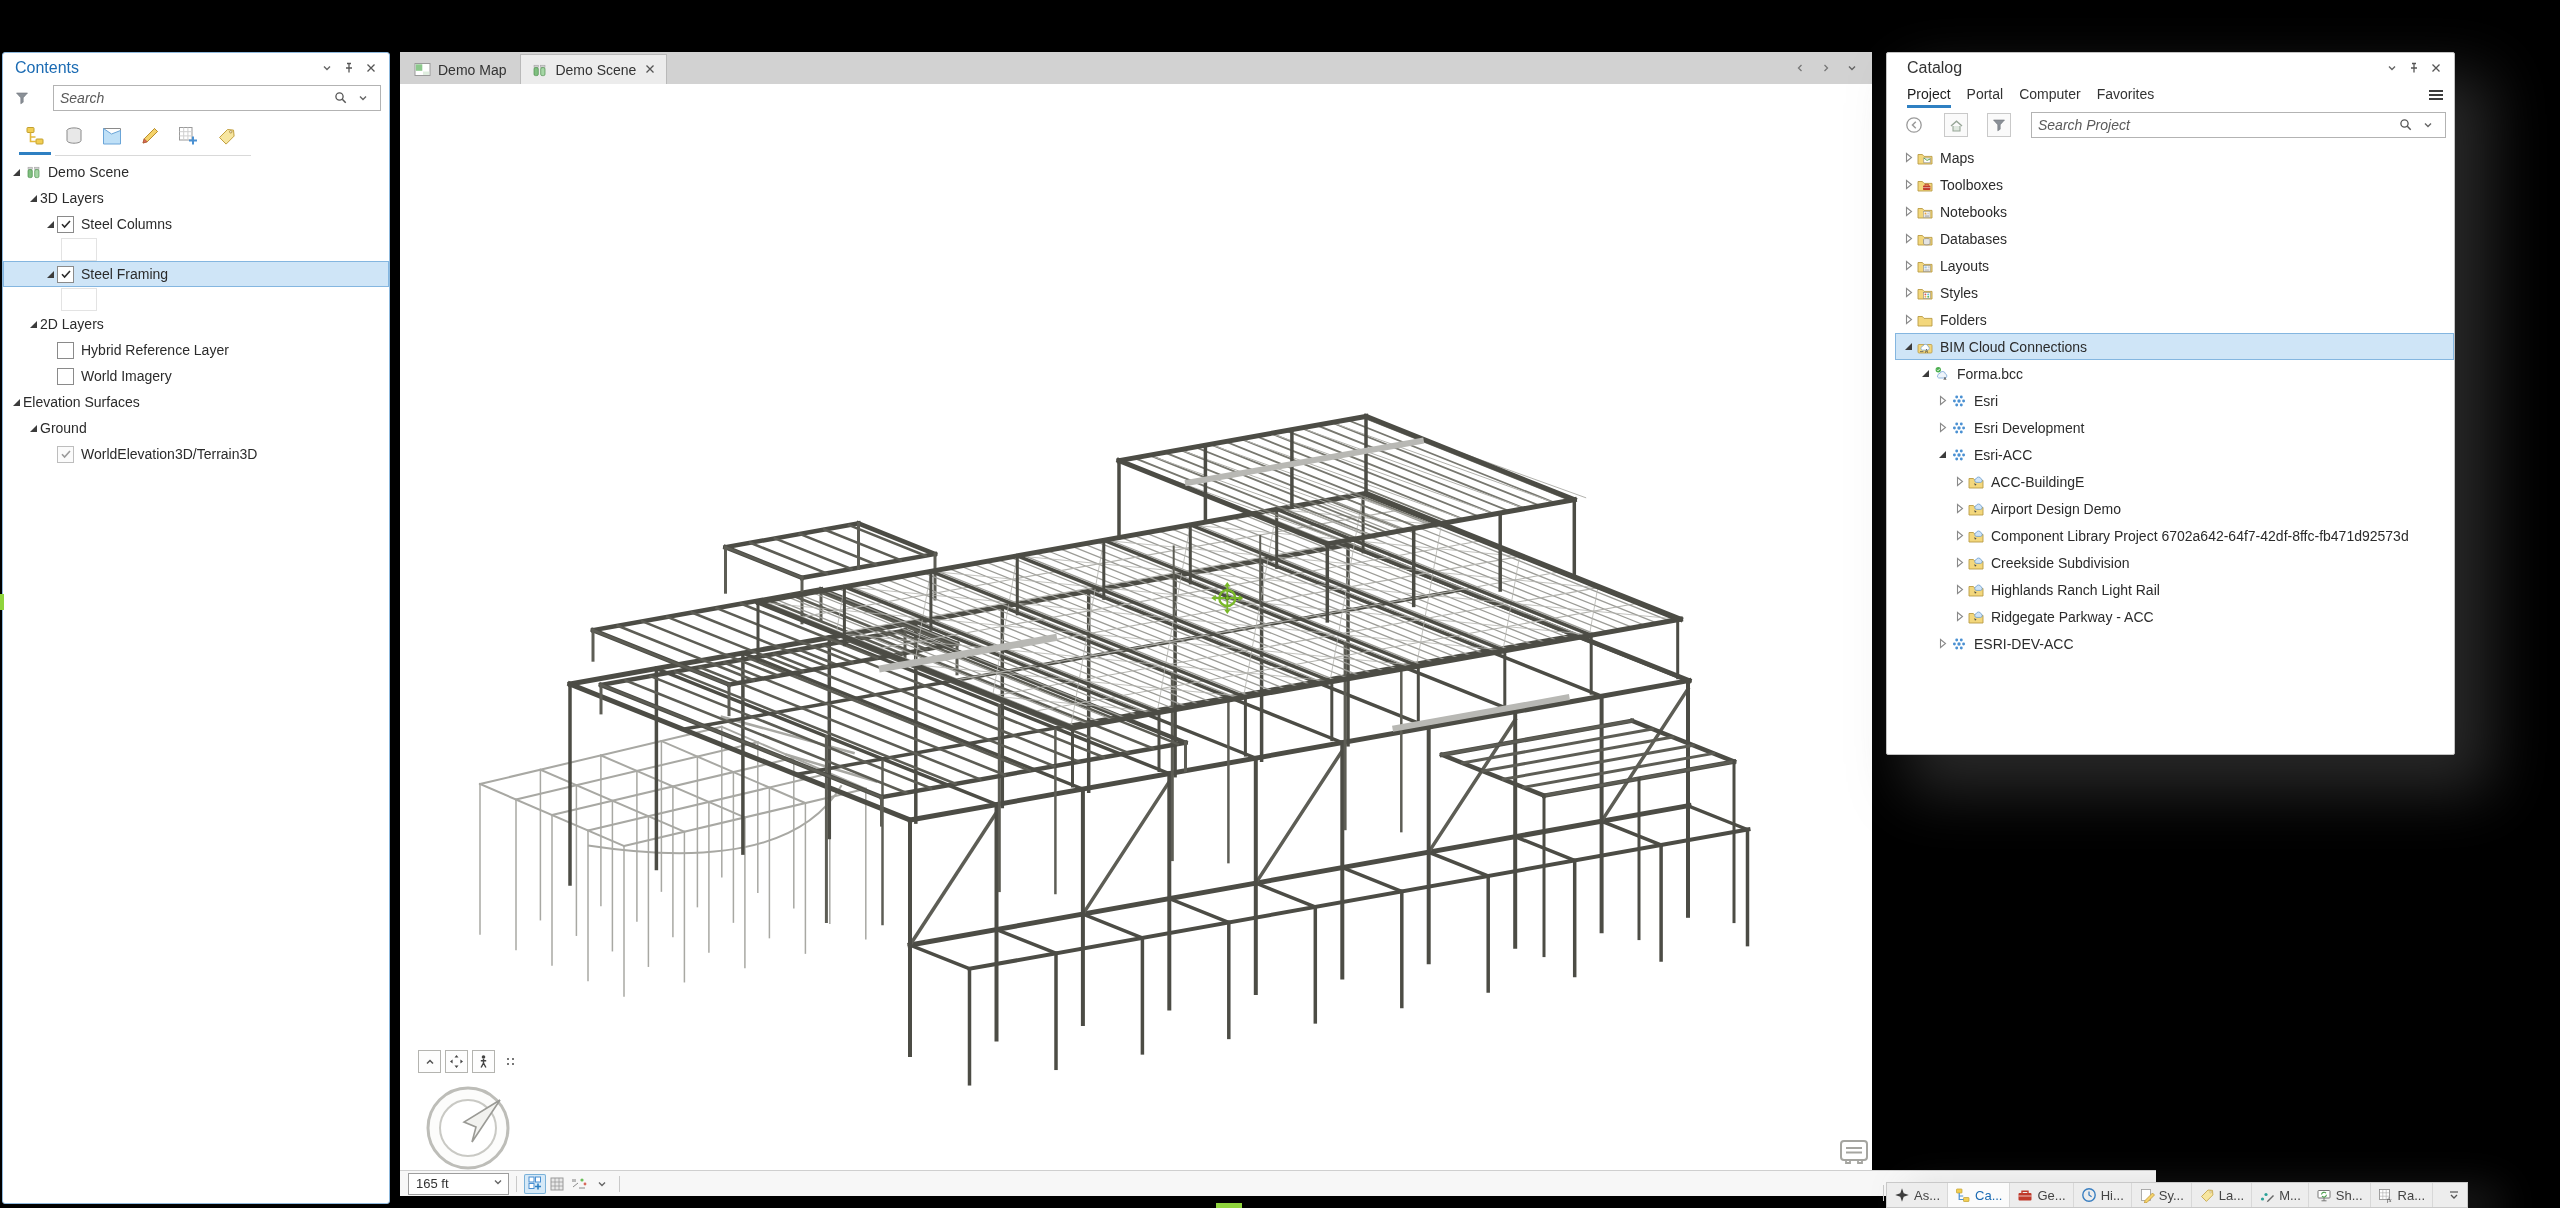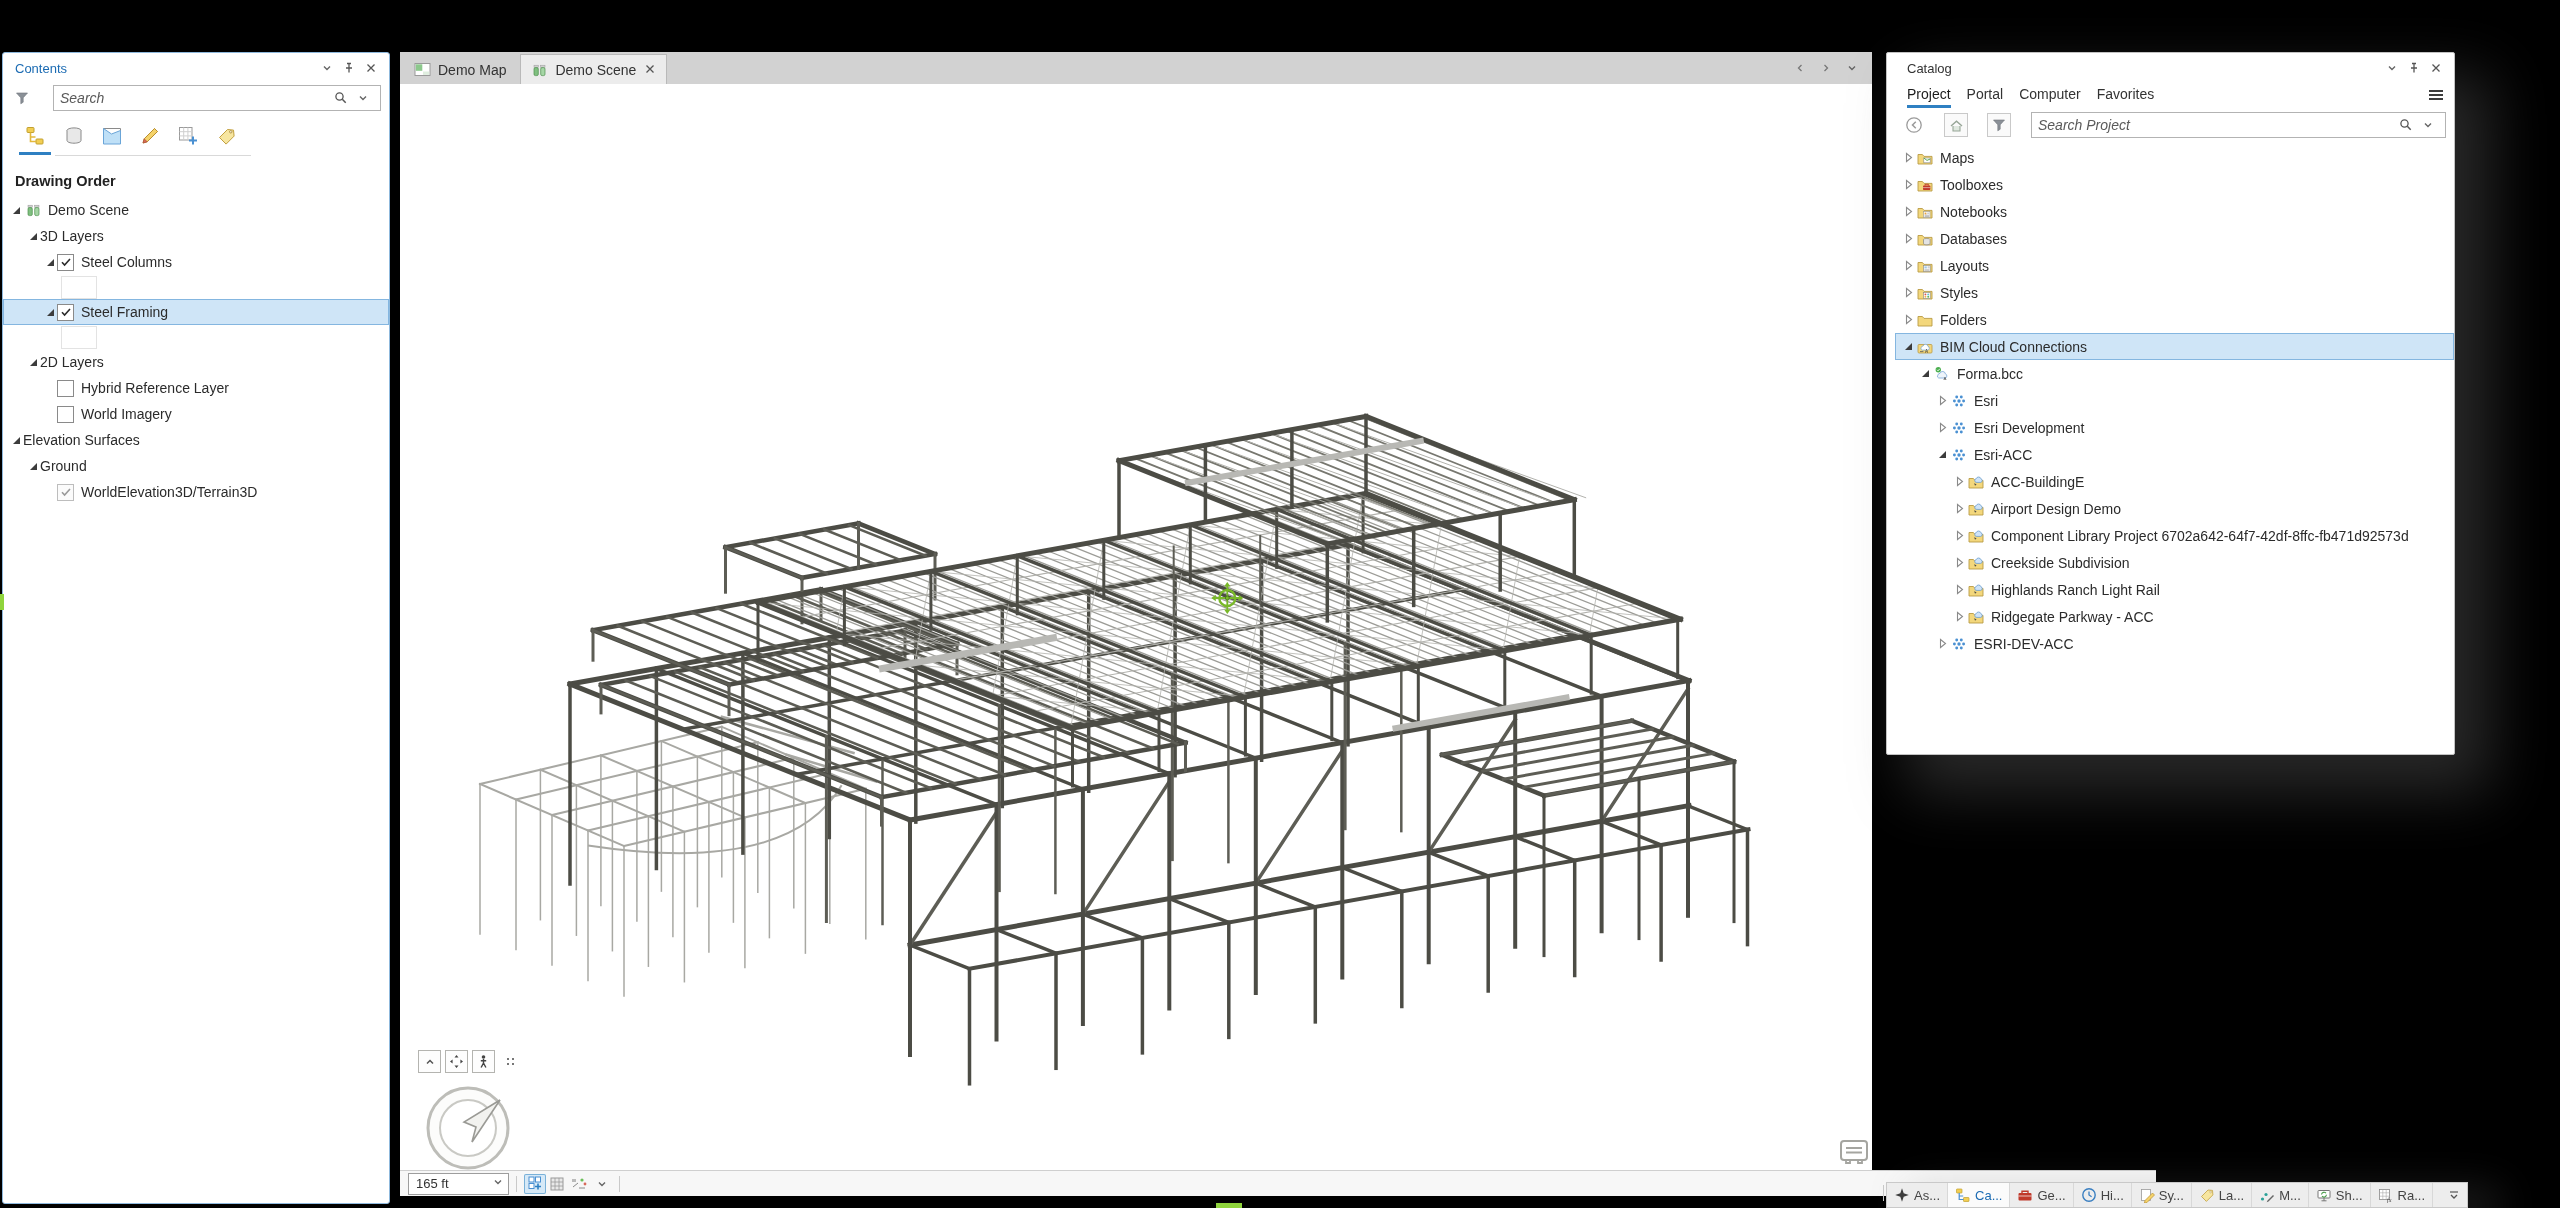--- a/index.html
+++ b/index.html
@@ -6,21 +6,21 @@
   body{width:2560px;height:1208px;background:#000;position:relative;overflow:hidden;
        font-family:"Liberation Sans",sans-serif;color:#2b2b2b;-webkit-font-smoothing:antialiased;}
   .abs{position:absolute;}
 
   
   .panel{background:#fff;box-sizing:border-box;}
   #contents-panel{left:2px;top:52px;width:388px;height:1152px;border:1px solid #8fb9dd;border-radius:3px;}
   #catalog-panel{left:1886px;top:52px;width:569px;height:703px;border:1px solid #c2c2c2;border-radius:2px;
                  box-shadow:28px 30px 60px 8px rgba(125,125,125,.32);padding-left:8px;}
   .panel-header{height:30px;display:flex;align-items:center;padding:0 8px 0 12px;}
-  .panel-title{font-size:13px;}
+  .panel-title{font-size:16px;}
   #contents-panel .panel-title{color:#1b6bb3;}
   #catalog-panel .panel-title{color:#333;}
   .panel-header .spacer{flex:1;}
   .hbtn{width:20px;height:20px;display:flex;align-items:center;justify-content:center;margin-left:2px;cursor:default;}
 
   
   .searchrow{display:flex;align-items:center;padding:2px 8px;gap:16px;}
   .searchbox{flex:1;height:24px;border:1px solid #b3b3b3;background:#fff;display:flex;align-items:center;
              padding:0 6px;margin-left:4px;}
   .searchbox .ph{flex:1;font-style:italic;color:#5a5a5a;font-size:14px;}
@@ -168,21 +168,20 @@
         </svg>
       </span>
     <span class="ctool">
         <svg width="22" height="22" viewBox="0 0 22 22">
           <path d="M4.5 12.5l8-8 6 .6.6 6-8 8z" fill="#f7e6a0" stroke="#c2a040"></path>
           <circle cx="15.8" cy="6.8" r="1.2" fill="#fff" stroke="#b09040"></circle>
         </svg>
       </span>
   </div>
   <div id="toolbar-underline"></div>
-  <div class="section-heading">Drawing Order</div>
   <div id="contents-tree">
       <div class="trow">
         <span style="width: 6px; flex: 0 0 auto;"></span>
         <span class="exp">
           <svg width="11" height="11" viewBox="0 0 11 11">
             <path d="M9 2v7H2z" fill="#3c3c3c"></path>
           </svg>
         </span>
         <span class="ticon">
           <svg width="17" height="16" viewBox="0 0 17 16">

